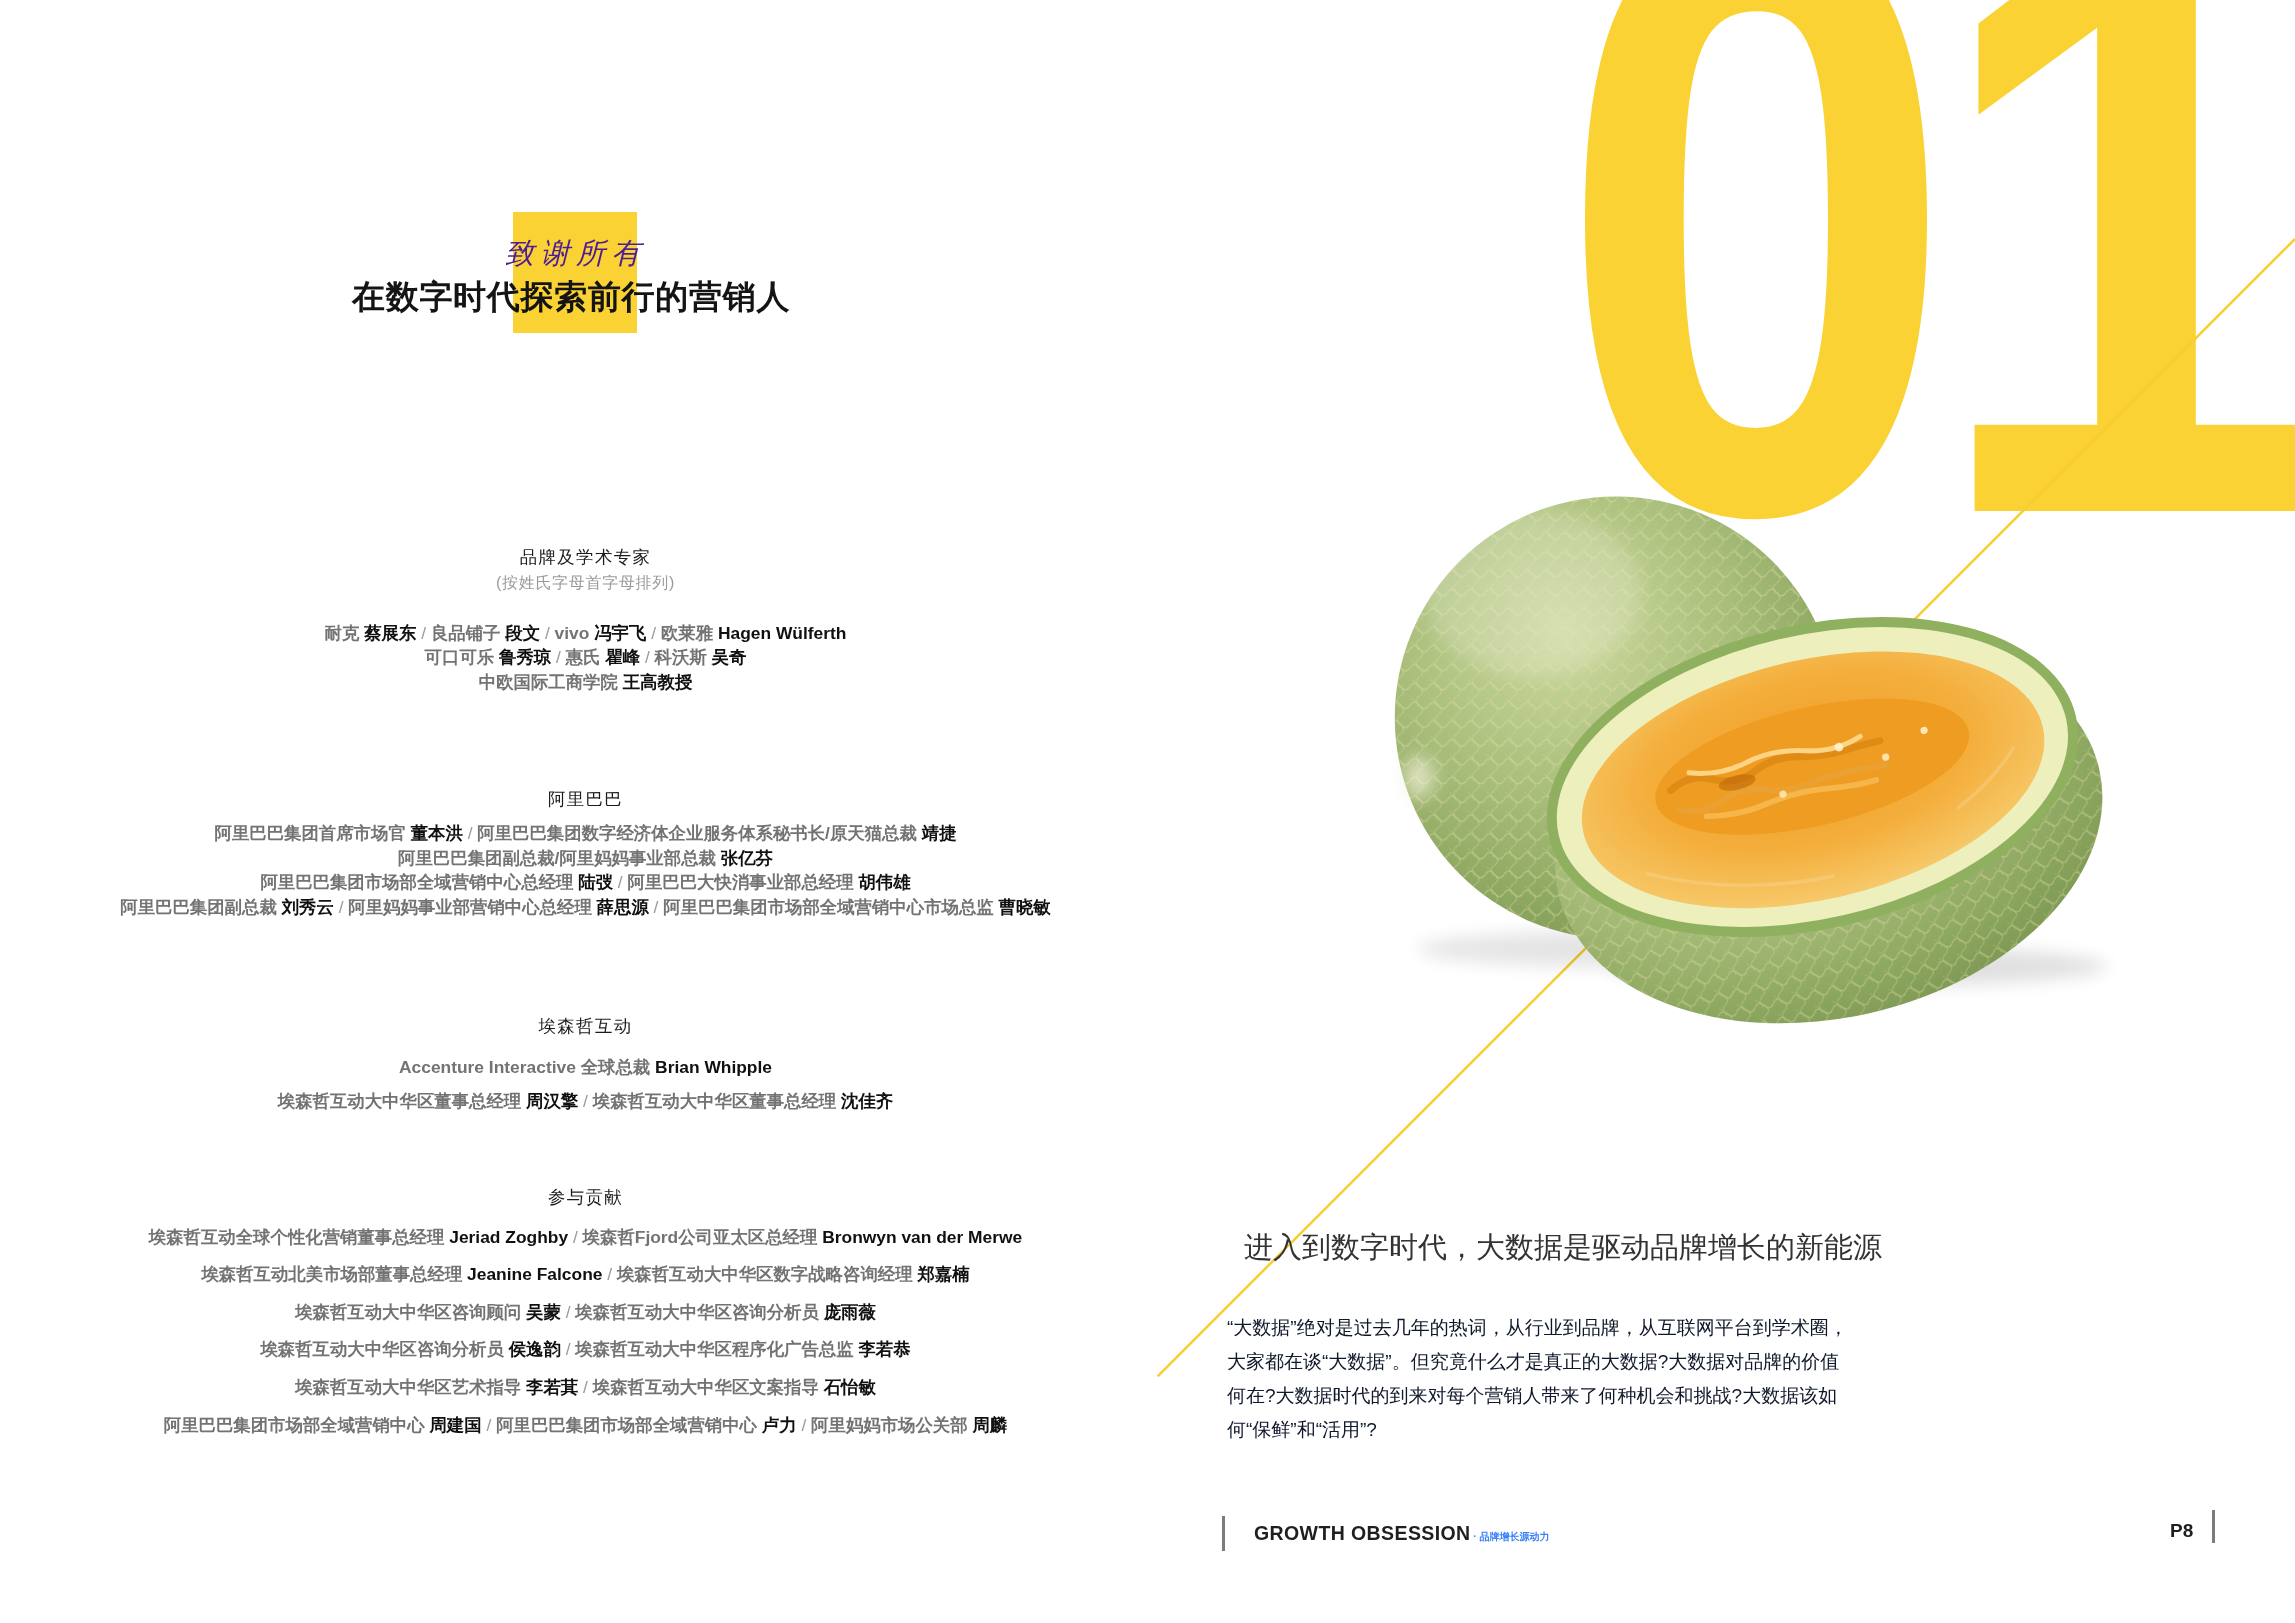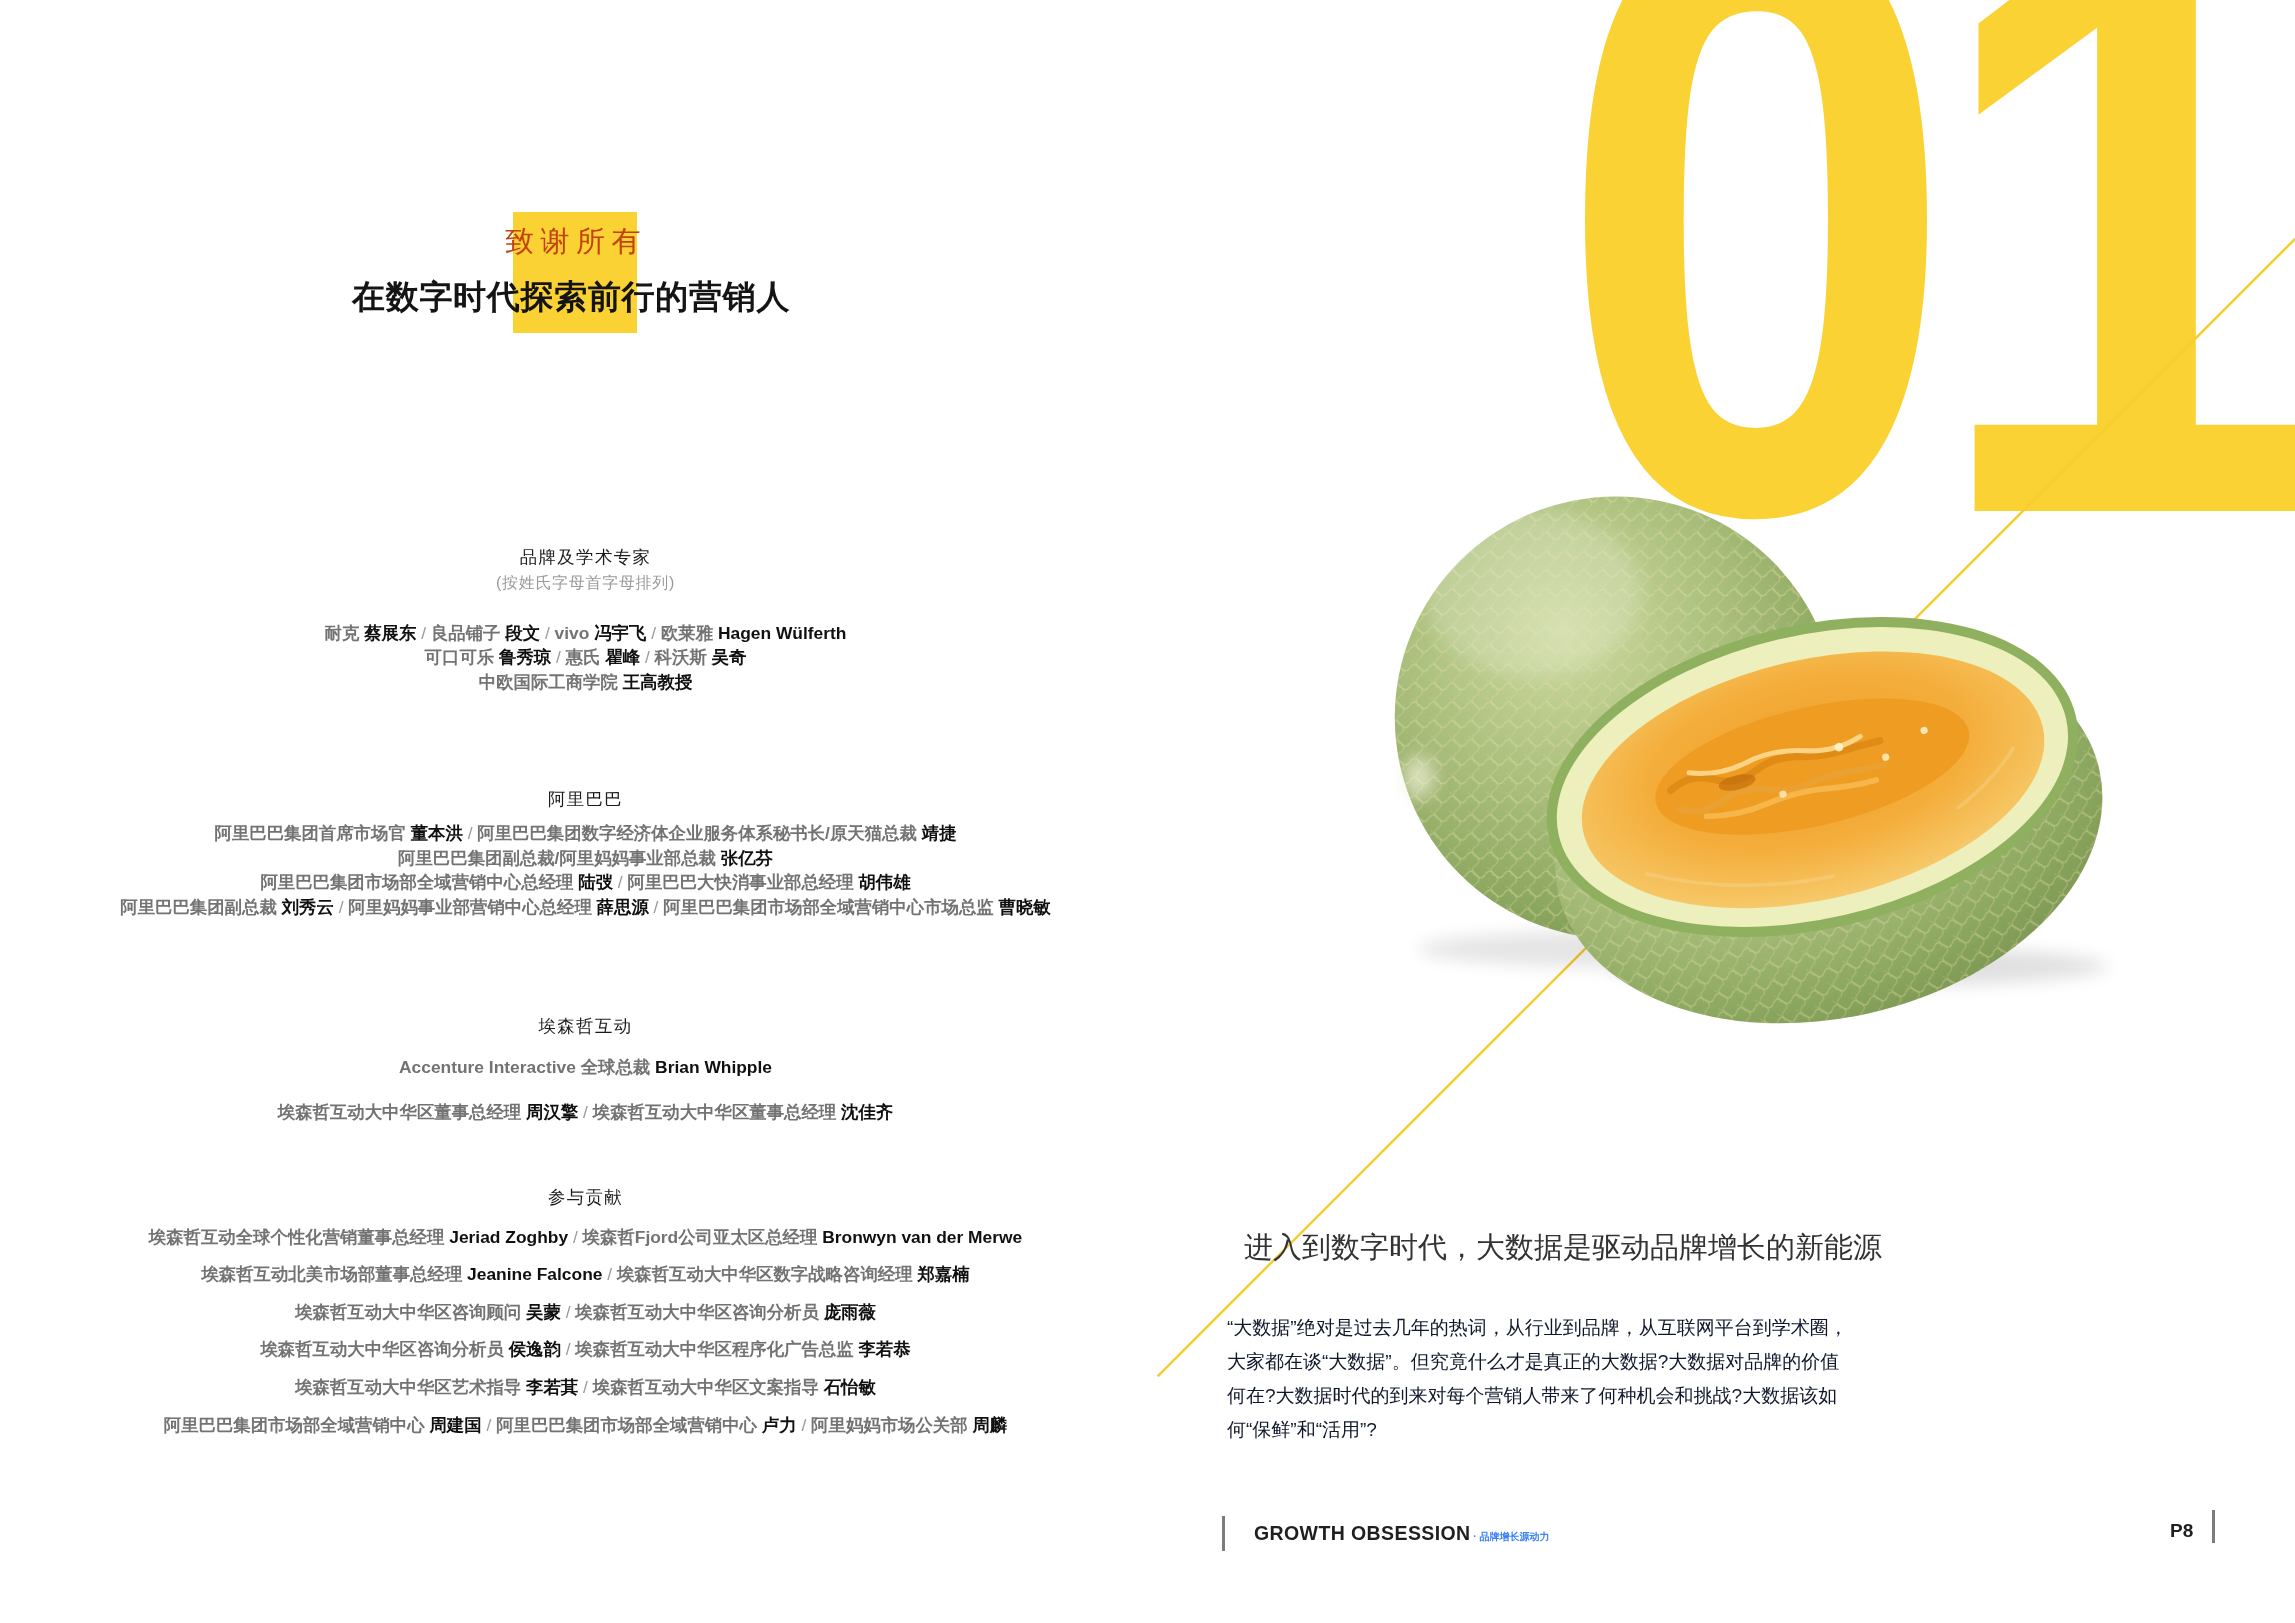--- a/index.html
+++ b/index.html
@@ -10,35 +10,35 @@
   .big-number{position:absolute;top:-205px;right:-7.2px;z-index:1;
     font:700 846px/1 "Liberation Sans",sans-serif;color:#fbd233;
     letter-spacing:-32px;transform:scaleX(.85);transform-origin:100% 0;white-space:nowrap;}
 
   
   .art{position:absolute;left:0;top:0;z-index:2;}
 
   
   .title-highlight{position:absolute;left:513px;top:212px;width:124px;height:121px;
     background:#fbd233;z-index:0;}
-  .title-line1{position:absolute;left:505px;top:225px;z-index:1;
-    font-size:29px;line-height:32px;font-weight:400;color:#c2410c;letter-spacing:6.5px;white-space:nowrap;}
+  .title-line1{position:absolute;left:505px;top:237px;z-index:1;
+    font-size:29px;line-height:32px;font-weight:400;color:#4c1d95;letter-spacing:6.5px;white-space:nowrap;font-style:italic;}
   .title-line2{position:absolute;left:352px;top:280px;z-index:1;
     font-size:33px;line-height:33px;font-weight:700;color:#141414;letter-spacing:0.7px;white-space:nowrap;}
 
   .credits{position:absolute;left:101px;top:0;width:969px;height:1624px;z-index:1;}
   .credit-section{position:absolute;left:0;width:969px;text-align:center;}
   .sec-0{top:545px;} .sec-1{top:787px;} .sec-2{top:1014px;} .sec-3{top:1185px;}
   .credit-heading{font-size:17.4px;line-height:24.6px;font-weight:400;color:#1b1b1b;letter-spacing:1.4px;}
   .credit-note{font-size:16px;line-height:22px;margin-top:2.2px;color:#9a9a9a;letter-spacing:0.7px;}
   .sec-0 .lines{margin-top:27px;} .sec-1 .lines{margin-top:9.4px;}
   .sec-2 .lines{margin-top:16px;} .sec-3 .lines{margin-top:15px;}
   .credit-line{font-size:17.4px;line-height:24.6px;white-space:nowrap;}
   .lines>.credit-line+.credit-line{margin-top:0;}
-  .sec-2 .lines>.credit-line+.credit-line{margin-top:21px;}
+  .sec-2 .lines>.credit-line+.credit-line{margin-top:10px;}
   .sec-3 .lines>.credit-line+.credit-line{margin-top:13px;}
   .seg-role{color:#737373;font-weight:700;}
   .seg-name{color:#101010;font-weight:700;}
   .seg-sep{color:#9a9a9a;font-weight:400;}
 
   
   .headline{position:absolute;left:1224px;top:1031px;z-index:3;
     font-size:68px;line-height:90px;font-weight:700;color:#101010;letter-spacing:0;white-space:nowrap;}
   .subtitle{position:absolute;left:1244px;top:1230px;z-index:3;
     font-size:29px;line-height:35px;font-weight:400;color:#333;white-space:nowrap;}

